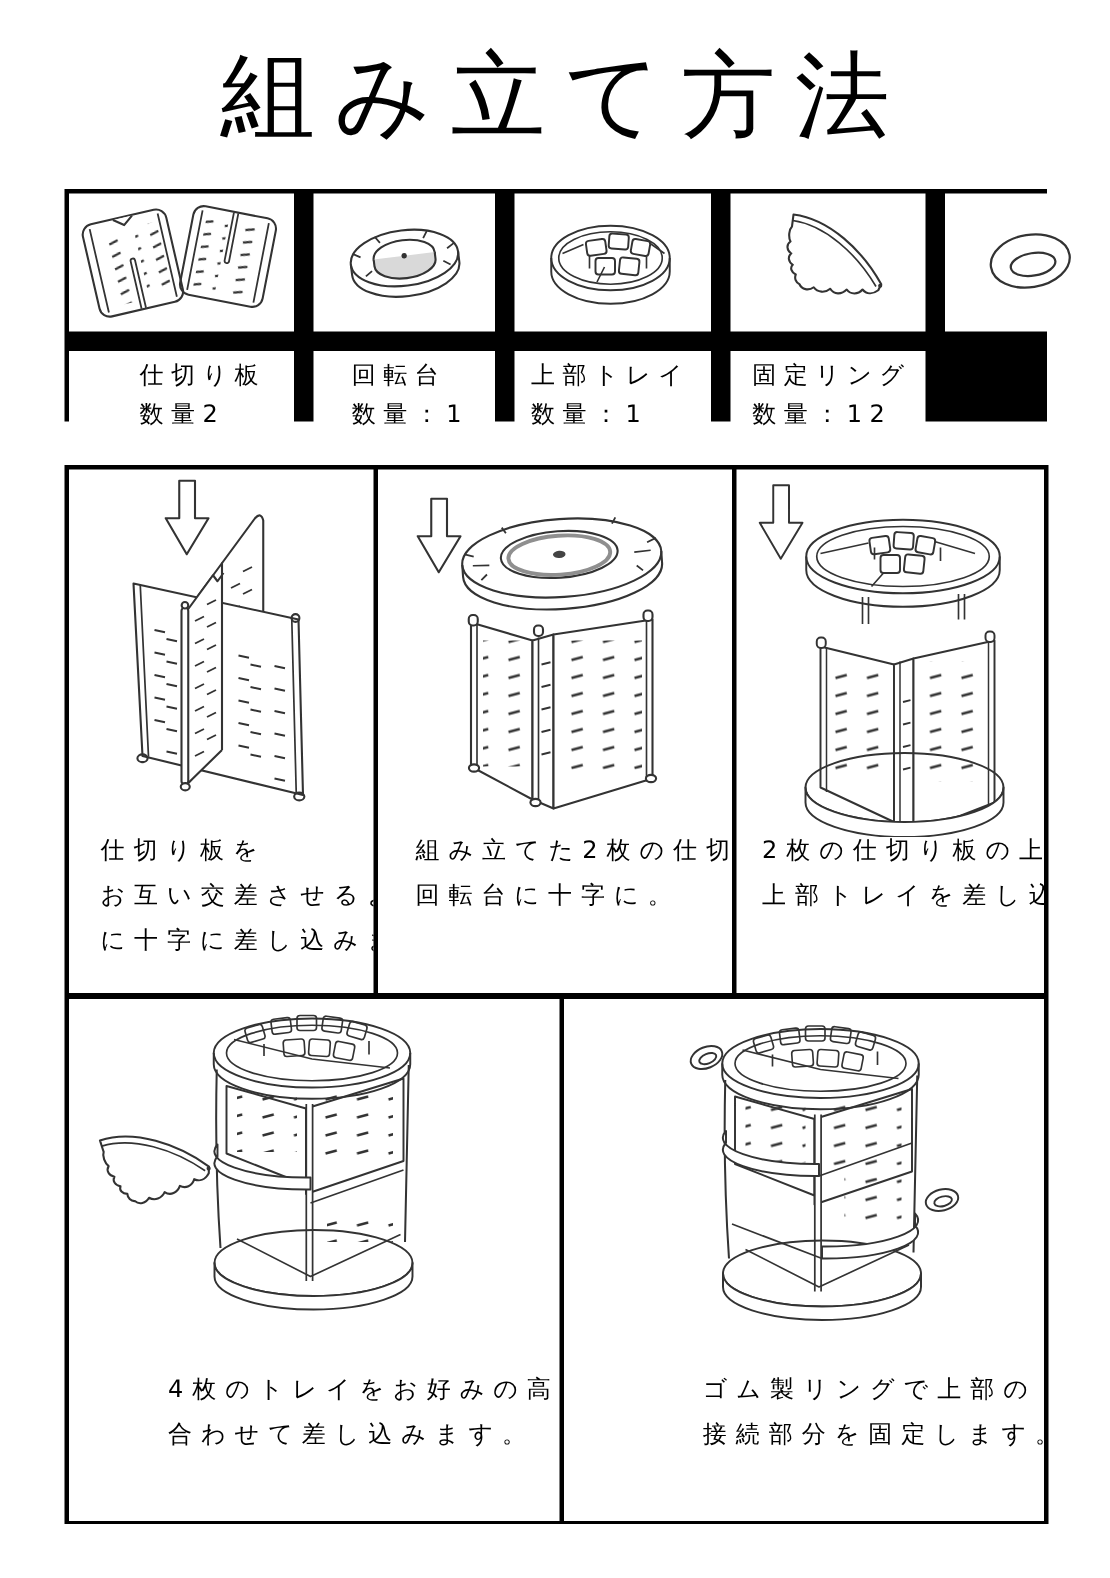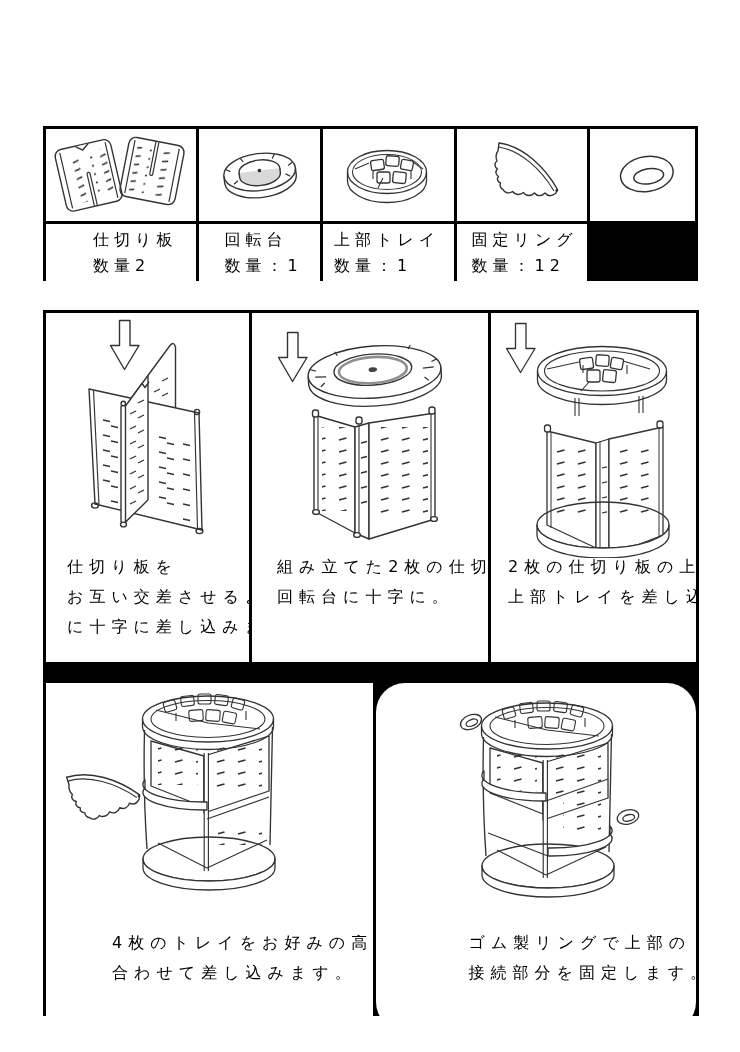--- a/index.html
+++ b/index.html
@@ -15,37 +15,37 @@
   }
 
   
   .parts-table {
     position:absolute; left:43px; top:126px;
     width:655px; height:155px;
     background:#000; padding:3px;
     display:grid;
     grid-template-columns:149.5px 121.5px 130.5px 130px 105.5px;
     grid-template-rows:92px 60px;
-    gap:3px;
+    gap:13px;
   }
   .pt-cell { background:#fff; position:relative; overflow:hidden; }
   .pt-cell svg { position:absolute; left:0; top:0; }
   .pt-label { font-size:16px; letter-spacing:5px; line-height:26px; padding-top:3px; white-space:nowrap; }
   .pt-label div { height:26px; }
 
   
   .steps { position:absolute; left:43px; top:310px; width:656px; height:706px; background:#000; padding:3px; }
   .steps-row { display:flex; gap:3px; }
-  .steps-row1 { height:349px; margin-bottom:21px; }
+  .steps-row1 { height:349px; margin-bottom:4px; }
   .steps-row2 { height:348px; }
   .step-cell { background:#fff; position:relative; overflow:hidden; }
   .step-cell svg { position:absolute; left:0; top:0; }
   .step-text { position:absolute; font-size:16px; letter-spacing:6px; line-height:30px; white-space:nowrap; }
   .s1 { width:203px; } .s2 { width:236px; } .s3 { width:205px; }
-  .s4 { width:326.5px; } .s5 { width:320.5px;border-radius:29px; }
+  .s4 { width:326.5px; } .s5 { width:320.5px; }
 </style>
 </head>
 <body>
 
 <svg width="0" height="0" style="position:absolute" aria-hidden="true">
   <defs>
     <path id="arr" d="M9.5 0.5 h10.5 v25 h9 L14.5 49.5 0.5 25.5 h9 Z"></path>
     <pattern id="tkL" width="21" height="12" patternUnits="userSpaceOnUse">
       <path d="M3 7l7.5 -2" stroke="#333333" stroke-width="1.7" fill="none"></path>
     </pattern>
@@ -99,20 +99,21 @@
         <rect x="160" y="27" width="14" height="11" rx="2" transform="rotate(4 167 32)"></rect>
         <rect x="177" y="29" width="13" height="11" rx="2" transform="rotate(11 183 34)"></rect>
         <path d="M130 30 v8 M200 28 v9"></path>
       </g>
     </g>
   </defs>
 </svg>
 
 <div class="page">
 
+  <h1 class="title">組み立て方法</h1>
 
   <div class="parts-table">
 
     <div class="pt-cell">
       <svg width="149" height="92" viewBox="0 0 149 92" fill="none" stroke="#333333" stroke-width="1.4" stroke-linejoin="round">
         <g transform="rotate(-13 42 46)">
           <rect x="14" y="15" width="57" height="63" rx="7"></rect>
           <path d="M19.5 18 v57 M66 18 v57" stroke-width="1.2"></path>
           <path d="M36 15.5 l6.5 5 6.5 -5" fill="#fff"></path>
           <path d="M41.3 77.5 V45 M44.3 77.5 V45 M41.3 45 a1.5 1.5 0 0 1 3 0" stroke-width="1.2"></path>

